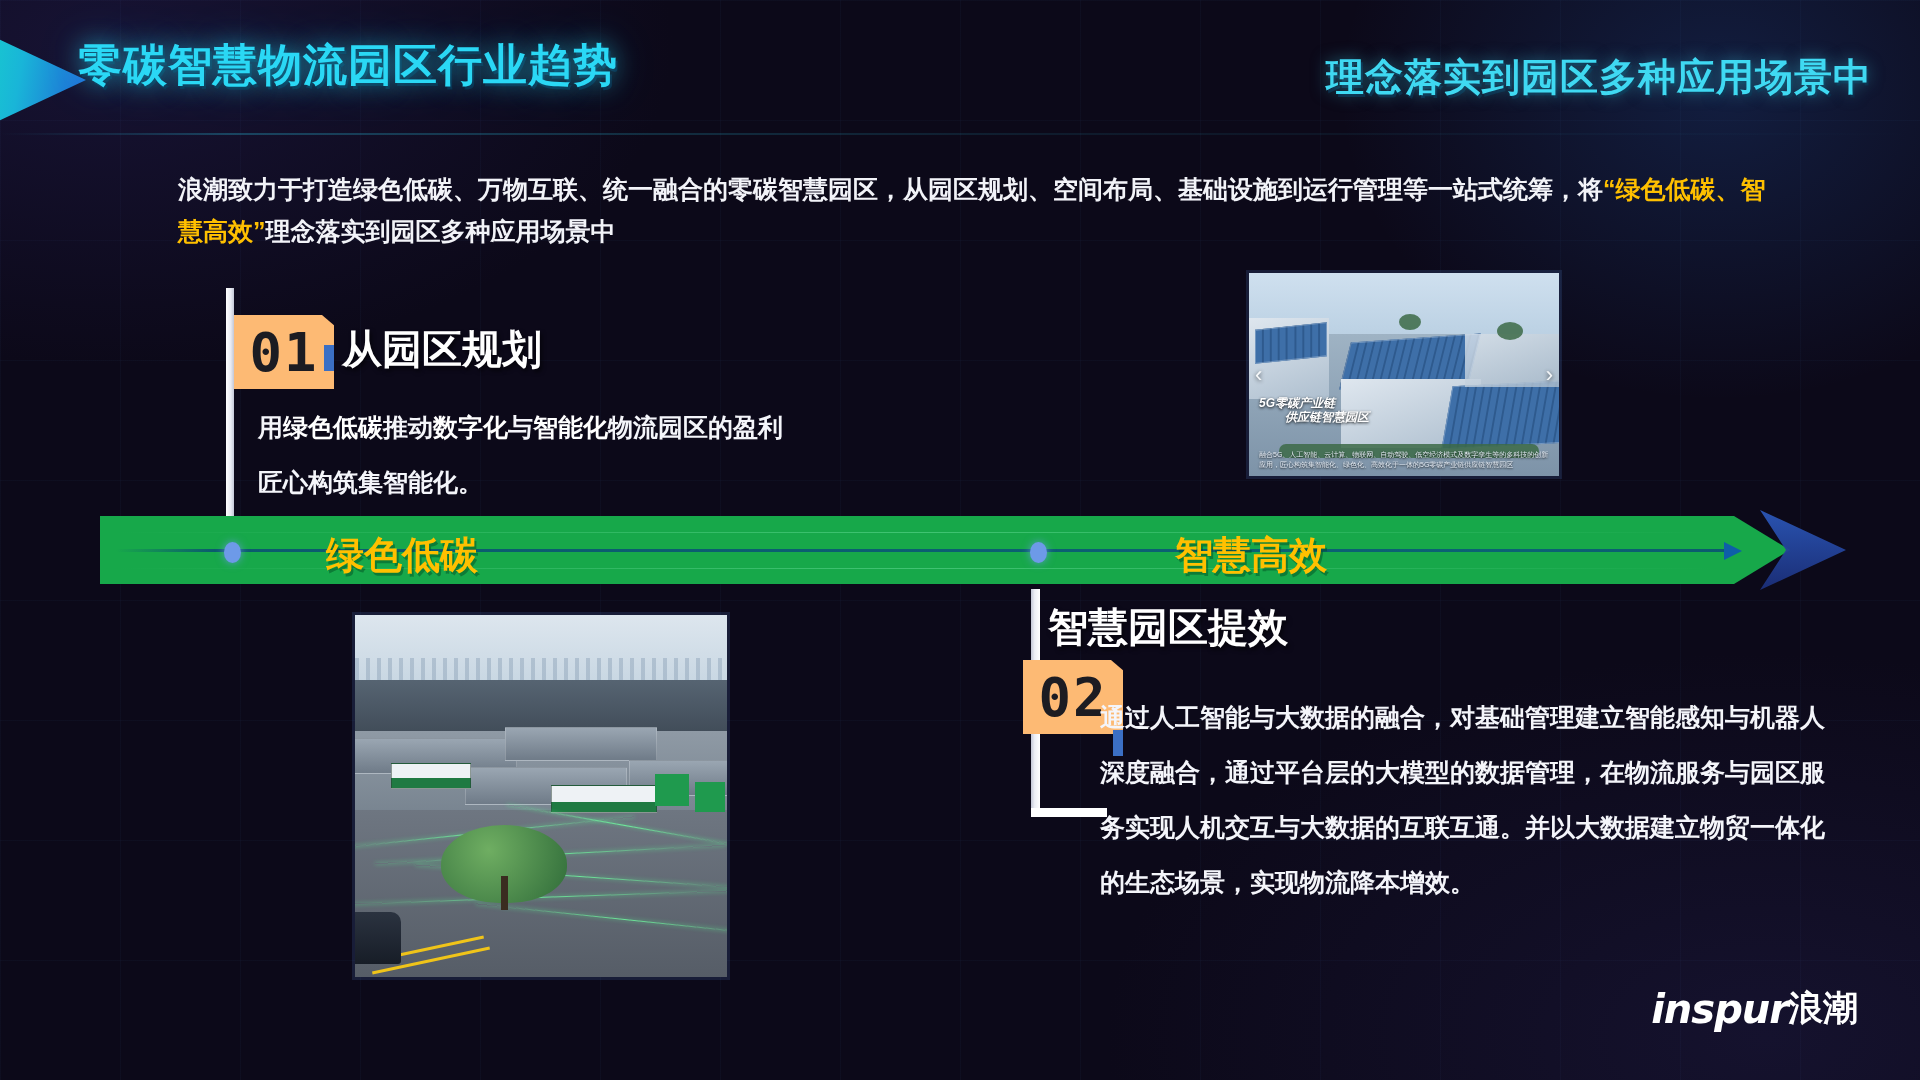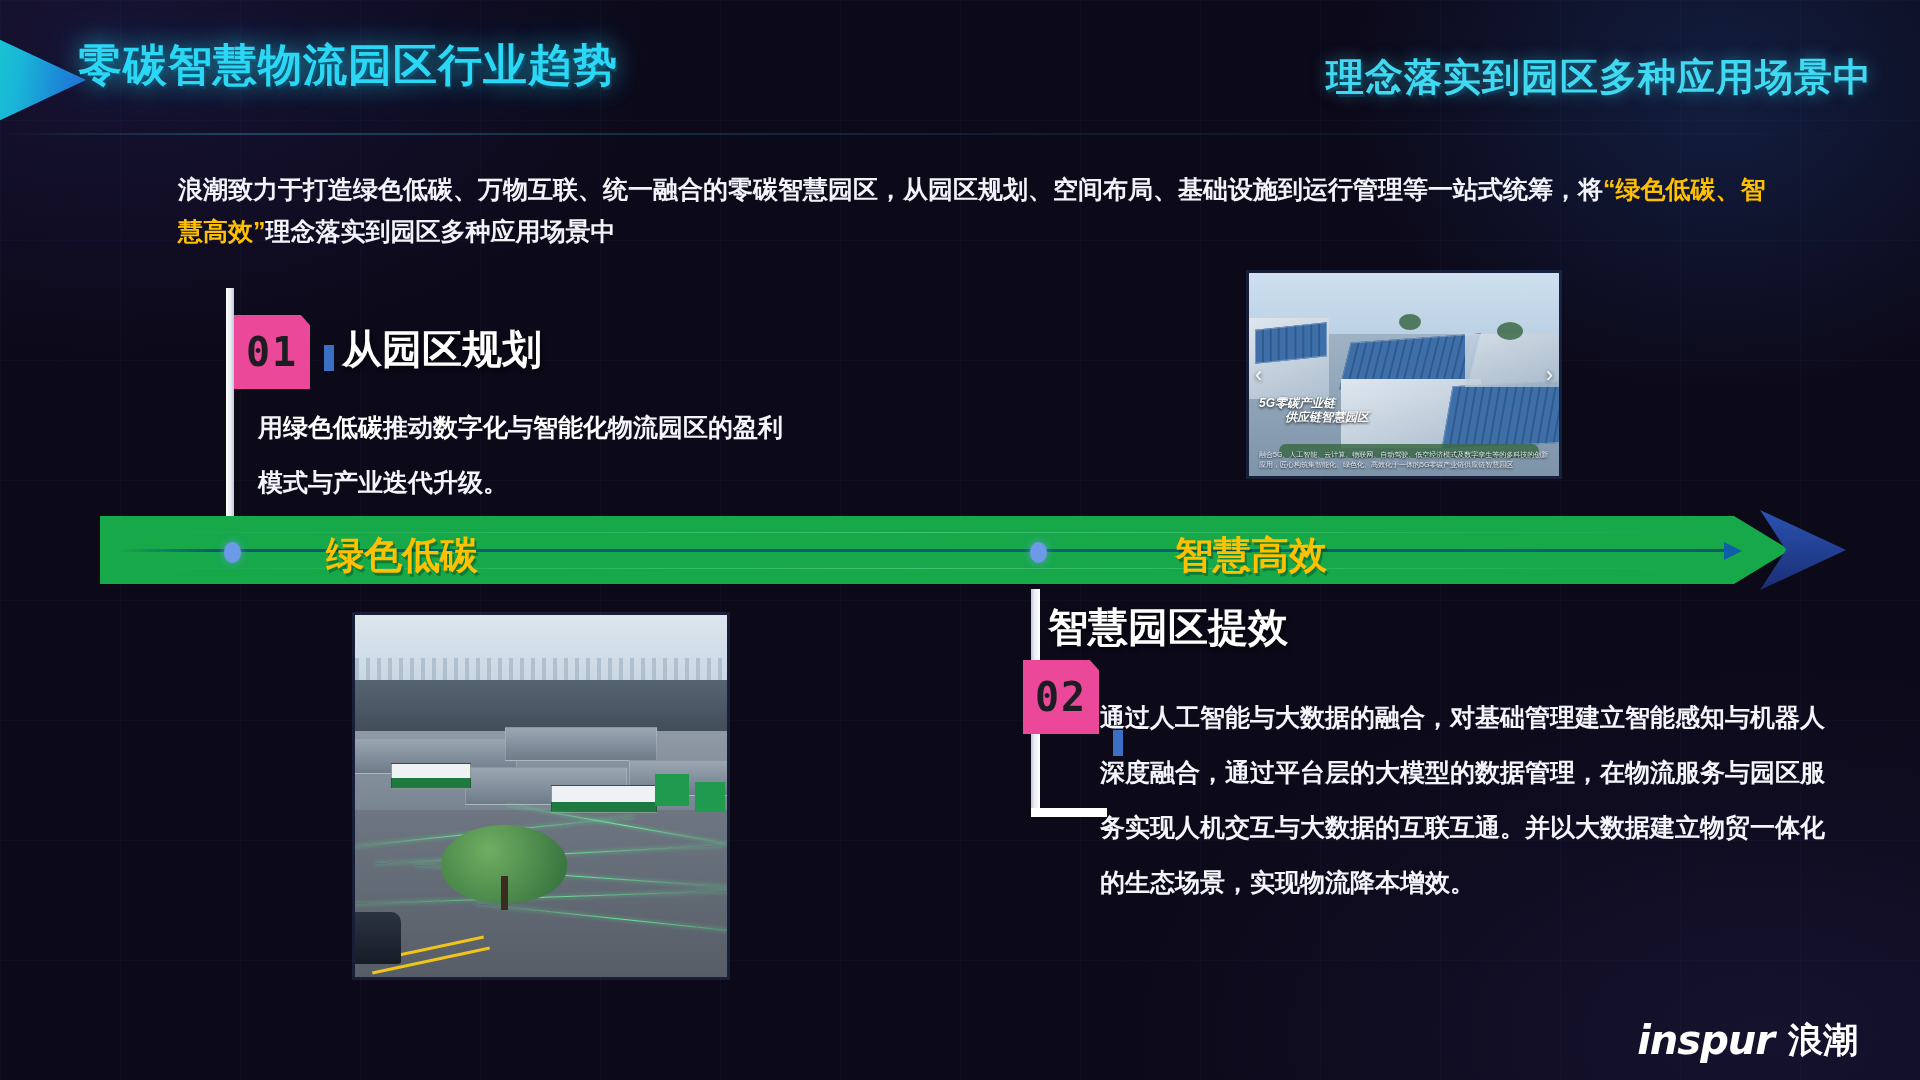--- a/index.html
+++ b/index.html
@@ -103,23 +103,23 @@
   .pole{position:absolute;background:#ffffff;}
   .pole.p1{left:226px;top:288px;width:8px;height:268px;
            background:linear-gradient(90deg,#ffffff 0%,#e8eaf2 60%,#c3c7d6 100%);}
   .pole.p2{left:1031px;top:589px;width:9px;height:228px;
            background:linear-gradient(90deg,#c3c7d6 0%,#eceef5 40%,#ffffff 100%);}
   .pole-foot{
     position:absolute;left:1031px;top:808px;width:76px;height:9px;background:#ffffff;
   }
 
   .badge{
-    position:absolute;width:76px;height:74px;background:#ec4899;
+    position:absolute;width:100px;height:74px;background:#fdba74;
     display:flex;align-items:center;justify-content:center;
-    font-size:40px;font-weight:bold;color:#1c1c22;letter-spacing:2px;
+    font-size:54px;font-weight:bold;color:#1c1c22;letter-spacing:2px;
     font-family:"DejaVu Sans Mono","Liberation Mono",monospace;
   }
   .badge.b1{left:234px;top:315px;clip-path:polygon(0 0, 88% 0, 100% 14%, 100% 100%, 0 100%);}
   .badge.b2{left:1023px;top:660px;clip-path:polygon(0 0, 88% 0, 100% 14%, 100% 100%, 0 100%);}
   .badge-tab{
     position:absolute;width:10px;height:26px;background:#3b6fc4;
   }
   .badge-tab.t1{left:324px;top:345px;}
   .badge-tab.t2{left:1113px;top:730px;}
 
@@ -194,21 +194,21 @@
     box-shadow:0 0 4px rgba(90,255,150,.8);}
   .lp-tree-c{position:absolute;border-radius:50% 50% 46% 46%;
     background:radial-gradient(circle at 38% 32%,#6fae62,#2f6b39);}
   .lp-trunk{position:absolute;background:#3a2c20;}
   .lp-lane{position:absolute;background:#f0c419;height:3px;}
   .lp-cab{position:absolute;background:linear-gradient(180deg,#2b3340,#171d27);
           border-radius:4px 10px 3px 3px;}
 
   
   .logo{
-    position:absolute;right:62px;bottom:16px;display:flex;gap:14px;
+    position:absolute;right:62px;bottom:48px;display:flex;align-items:center;
   }
   .logo-en{
     font-size:40px;font-weight:bold;color:#ffffff;font-style:italic;letter-spacing:-1px;
     font-family:"DejaVu Sans","Liberation Sans",sans-serif;
   }
   .logo-cn{font-size:35px;font-weight:bold;color:#ffffff;}
 </style>
 </head>
 <body>
 
@@ -244,21 +244,21 @@
   </div>
   <div class="ov-desc">融合5G、人工智能、云计算、物联网、自动驾驶、低空经济模式及数字孪生等的多科技的创新应用，匠心构筑集智能化、绿色化、高效化于一体的5G零碳产业链供应链智慧园区</div>
 </div>
 
 <div class="pole p1"></div>
 <div class="badge b1">01</div>
 <div class="badge-tab t1"></div>
 <div class="sec-head h1">从园区规划</div>
 <div class="sec-body s1">
   <span>用</span><b>绿色低碳</b><span>推动</span><b>数字化</b><span>与</span><b>智能化</b><span>物流园区的盈利</span><br>
-  <span>模式与产业迭代升级。</span>
+  <span>匠心构筑集智能化。</span>
 </div>
 
 <div class="band">
   <div class="band-body"></div>
   <div class="band-edge"></div>
   <div class="band-thread" style="top:16px;"></div>
   <div class="band-thread" style="top:52px;"></div>
   <div class="band-line"></div>
   <div class="band-dot" style="left:124px;"></div>
   <div class="band-dot" style="left:930px;"></div>

